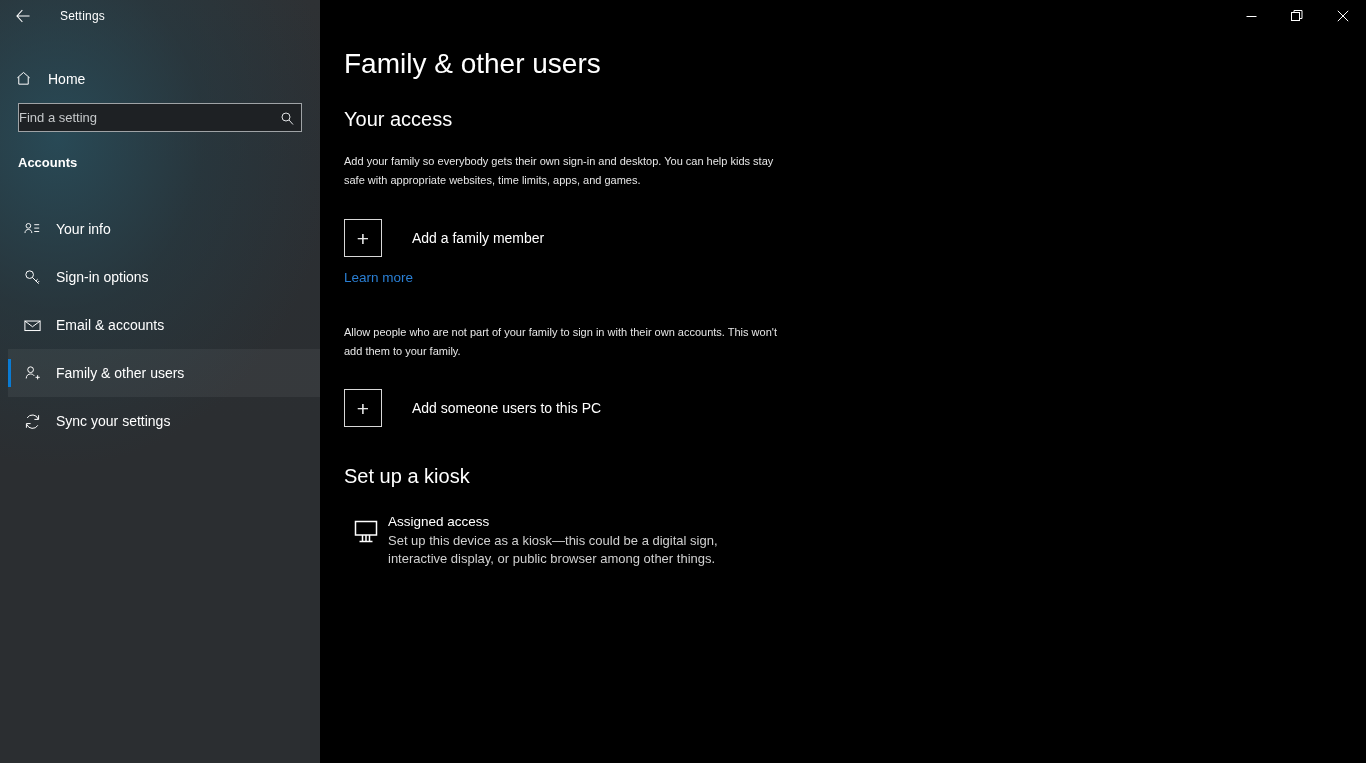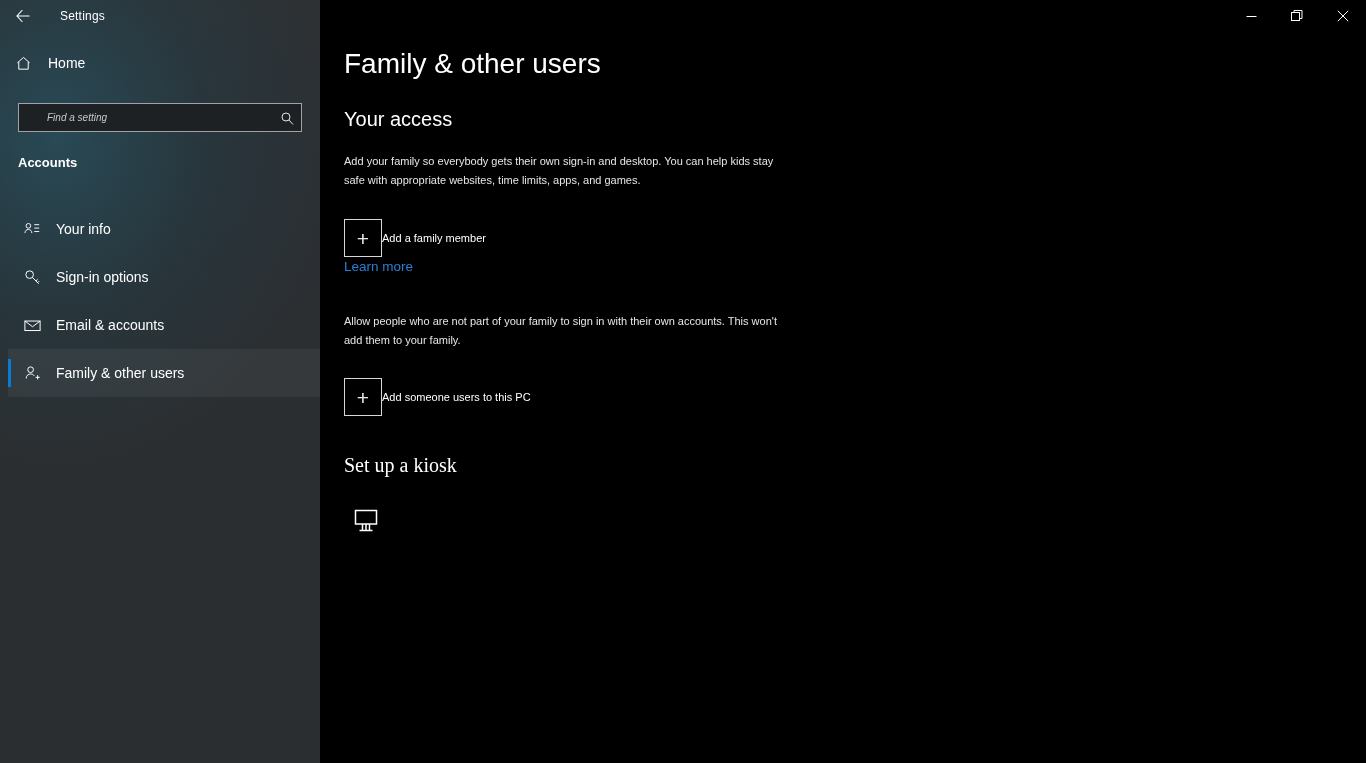--- a/index.html
+++ b/index.html
@@ -25,36 +25,35 @@
   .back-btn {
     width:46px; height:32px; display:flex; align-items:center; justify-content:center;
     color:#ffffff; cursor:pointer;
   }
   .app-title {
     font-size:12px; color:#ffffff; margin-left:14px; letter-spacing:.2px;
   }
 
   .home-row {
     position:absolute; left:0; top:55px; width:320px; height:32px;
-    display:flex; align-items:flex-start; cursor:pointer;
+    display:flex; align-items:flex-end; cursor:pointer;
   }
   .home-icon { width:46px; display:flex; align-items:center; justify-content:center; color:#fff; }
   .home-label { font-size:14px; color:#ffffff; margin-left:2px; }
 
   .search-wrap { position:absolute; left:18px; top:103px; width:284px; height:29px; }
   .search-box {
     width:100%; height:100%;
     background:#1e2124; border:1px solid #9fa3a6;
     display:flex; align-items:center;
   }
   .search-box input {
     flex:1; background:transparent; border:0; outline:none;
-    color:#e6e6e6; font-size:10px; font-family:"Liberation Sans", sans-serif;
-    padding-left:28px;
-    font-style:italic;
+    color:#e6e6e6; font-size:13px; font-family:"Liberation Sans", sans-serif;
+    padding-left:0;
   }
   .search-box input::placeholder { color:#c6c9cb; }
   .search-icon { width:28px; display:flex; align-items:center; justify-content:center; color:#e0e2e4; cursor:pointer; }
 
   .category { position:absolute; left:18px; top:155px; font-size:13px; font-weight:bold; color:#ffffff;text-align:center; }
 
   .navlist { position:absolute; left:8px; top:205px; width:376px; }
   .navitem {
     position:relative; height:48px; display:flex; align-items:center; cursor:pointer;
   }
@@ -74,21 +73,21 @@
   .content { position:absolute; left:24px; top:48px; width:760px; }
   .page-title { font-size:28px; font-weight:normal; color:#ffffff; letter-spacing:0px; }
   .sec-title { font-size:20px; color:#ffffff; font-weight:normal; }
   .body-text { font-size:11px; color:#e6e6e6; line-height:19px; }
 
   .plus-row { display:flex; align-items:center; cursor:pointer; }
   .plus-box {
     width:38px; height:38px; border:1px solid #d8d8d8; background:transparent;
     display:flex; align-items:center; justify-content:center; color:#e8e8e8; font-size:21px; line-height:1;
   }
-  .plus-label { font-size:11px; color:#ffffff; }
+  .plus-label { font-size:14px; color:#ffffff; margin-left:30px; }
 
   .link { color:#2a7fd4; font-size:13.5px; text-decoration:none; cursor:pointer; display:inline-block; }
 
   .kiosk-row { display:flex; align-items:flex-start; cursor:pointer; }
   .kiosk-icon { width:44px; flex:0 0 44px; display:flex; justify-content:center; padding-top:5px; color:#ffffff; }
   .kiosk-title { font-size:13.5px; color:#ffffff; }
   .kiosk-desc { font-size:13px; color:#d0d0d0; line-height:18px; margin-top:3px; }
 </style>
 </head>
 <body>
@@ -171,20 +170,32 @@
         <span class="nav-icon">
           <svg width="19" height="19" viewBox="0 0 20 20">
               <circle cx="8" cy="6" r="3" stroke="#fff" stroke-width="1.05" fill="none"></circle>
               <path d="M3.4 15.2 c0-3 2.1-4.7 4.6-4.7 c1.6 0 3 0.7 3.8 1.9" stroke="#fff" stroke-width="1.05" fill="none"></path>
               <path d="M13.2 14 H17.6 M15.4 11.8 V16.2" stroke="#fff" stroke-width="1.05"></path>
             </svg>
         </span>
         <span class="nav-label">Family &amp; other users</span>
       </div>
 
+      <div class="navitem">
+
+        <span class="nav-icon">
+          <svg width="19" height="19" viewBox="0 0 20 20">
+              <path d="M16 7.5 A6.4 6.4 0 0 0 4.4 6.3" stroke="#fff" stroke-width="1.05" fill="none"></path>
+              <path d="M4 13 A6.4 6.4 0 0 0 15.6 14" stroke="#fff" stroke-width="1.05" fill="none"></path>
+              <path d="M16.4 3.4 V7.8 H12" stroke="#fff" stroke-width="1.05" fill="none"></path>
+              <path d="M3.6 16.6 V12.2 H8" stroke="#fff" stroke-width="1.05" fill="none"></path>
+            </svg>
+        </span>
+        <span class="nav-label">Sync your settings</span>
+      </div>
 
     </div>
   </div>
 
   <div class="main">
 
     <div class="win-controls">
       <div class="wc">
         <svg width="11" height="11" viewBox="0 0 11 11">
             <path d="M0.5 5.5 H10.5" stroke="#fff" stroke-width="1"></path>
@@ -209,42 +220,46 @@
 
       <div style="margin-top:28px;">
         <div class="sec-title">Your access</div>
         <div class="body-text" style="margin-top:21px; width:452px;">Add your family so everybody gets their own sign-in and desktop. You can help kids stay safe with appropriate websites, time limits, apps, and games.</div>
 
         <div class="plus-row" style="margin-top:29px;">
           <span class="plus-box">+</span>
           <span class="plus-label">Add a family member</span>
         </div>
 
-        <a class="link" style="margin-top:2px;">Learn more</a>
+        <a class="link" style="margin-top:13px;">Learn more</a>
       </div>
 
       <div style="margin-top:37px;">
         <div class="body-text" style="margin-top:21px; width:452px;">Allow people who are not part of your family to sign in with their own accounts. This won't add them to your family.</div>
 
         <div class="plus-row" style="margin-top:28px;">
           <span class="plus-box">+</span>
           <span class="plus-label">Add someone users to this PC</span>
         </div>
       </div>
 
-      <div style="margin-top:38px;font-family:Liberation Serif, serif;">
+      <div style="margin-top:38px;">
         <div class="sec-title">Set up a kiosk</div>
 
         <div class="kiosk-row" style="margin-top:26px;">
           <span class="kiosk-icon">
             <svg width="26" height="26" viewBox="0 0 26 26">
                 <rect x="2.5" y="2.5" width="21" height="13.5" stroke="#fff" stroke-width="1.5" fill="none"></rect>
                 <path d="M13 16 V22.5 M6.5 22.5 H19.5" stroke="#fff" stroke-width="1.5"></path>
                 <path d="M9.5 16 V22.5 M16.5 16 V22.5" stroke="#fff" stroke-width="1.5"></path>
               </svg>
           </span>
+          <span>
+            <span class="kiosk-title" style="display:block;">Assigned access</span>
+            <span class="kiosk-desc" style="display:block; width:372px;">Set up this device as a kiosk—this could be a digital sign, interactive display, or public browser among other things.</span>
+          </span>
         </div>
       </div>
 
     </div>
 
   </div>
 </div>
 
 </body></html>

